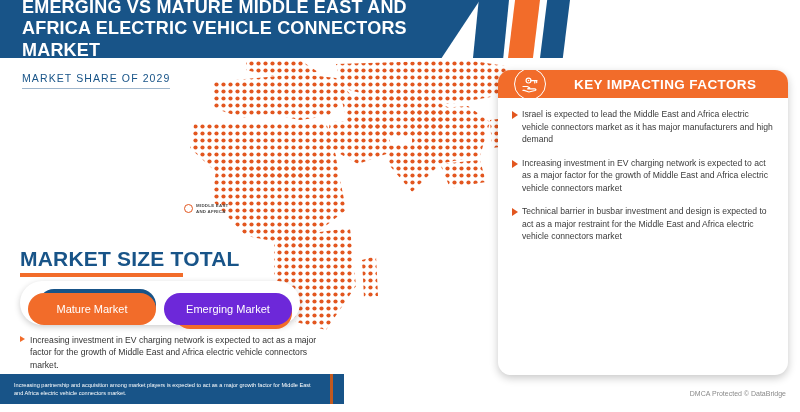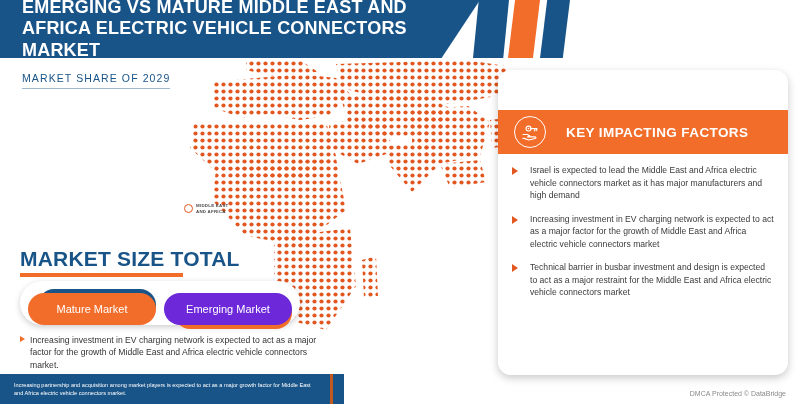--- a/index.html
+++ b/index.html
@@ -117,34 +117,34 @@
   }
 
   
   .kif-card{
     position:absolute;left:498px;top:70px;width:290px;height:305px;
     background:#ffffff;border-radius:13px;
     box-shadow:0 3px 9px rgba(0,0,0,0.22);
     overflow:hidden;
   }
   .kif-head{
-    height:44px;background:#f26c2a;
-    display:flex;align-items:center;padding-left:16px;gap:20px;margin-top:40px;
+    height:28px;background:#f26c2a;
+    display:flex;align-items:center;padding-left:16px;gap:28px;
   }
   .kif-icon{
     width:30px;height:30px;border-radius:50%;
     border:1.8px solid #ffffff;flex:none;
     display:flex;align-items:center;justify-content:center;
   }
   .kif-icon svg{width:19px;height:19px;display:block;}
   .kif-title{
     color:#ffffff;font-weight:bold;font-size:13.5px;letter-spacing:0.4px;
   }
   .kif-body{padding:10px 14px 0 14px;}
-  .kif-item{display:flex;gap:12px;margin-bottom:11px;}
+  .kif-item{display:flex;gap:4px;margin-bottom:11px;}
   .kif-bullet{
     flex:none;margin-top:3px;width:0;height:0;
     border-left:6px solid #e2561f;
     border-top:4px solid transparent;
     border-bottom:4px solid transparent;
   }
   .kif-text{font-size:8.6px;color:#3a3a3a;line-height:1.46;}
 
   
   .dmca{

